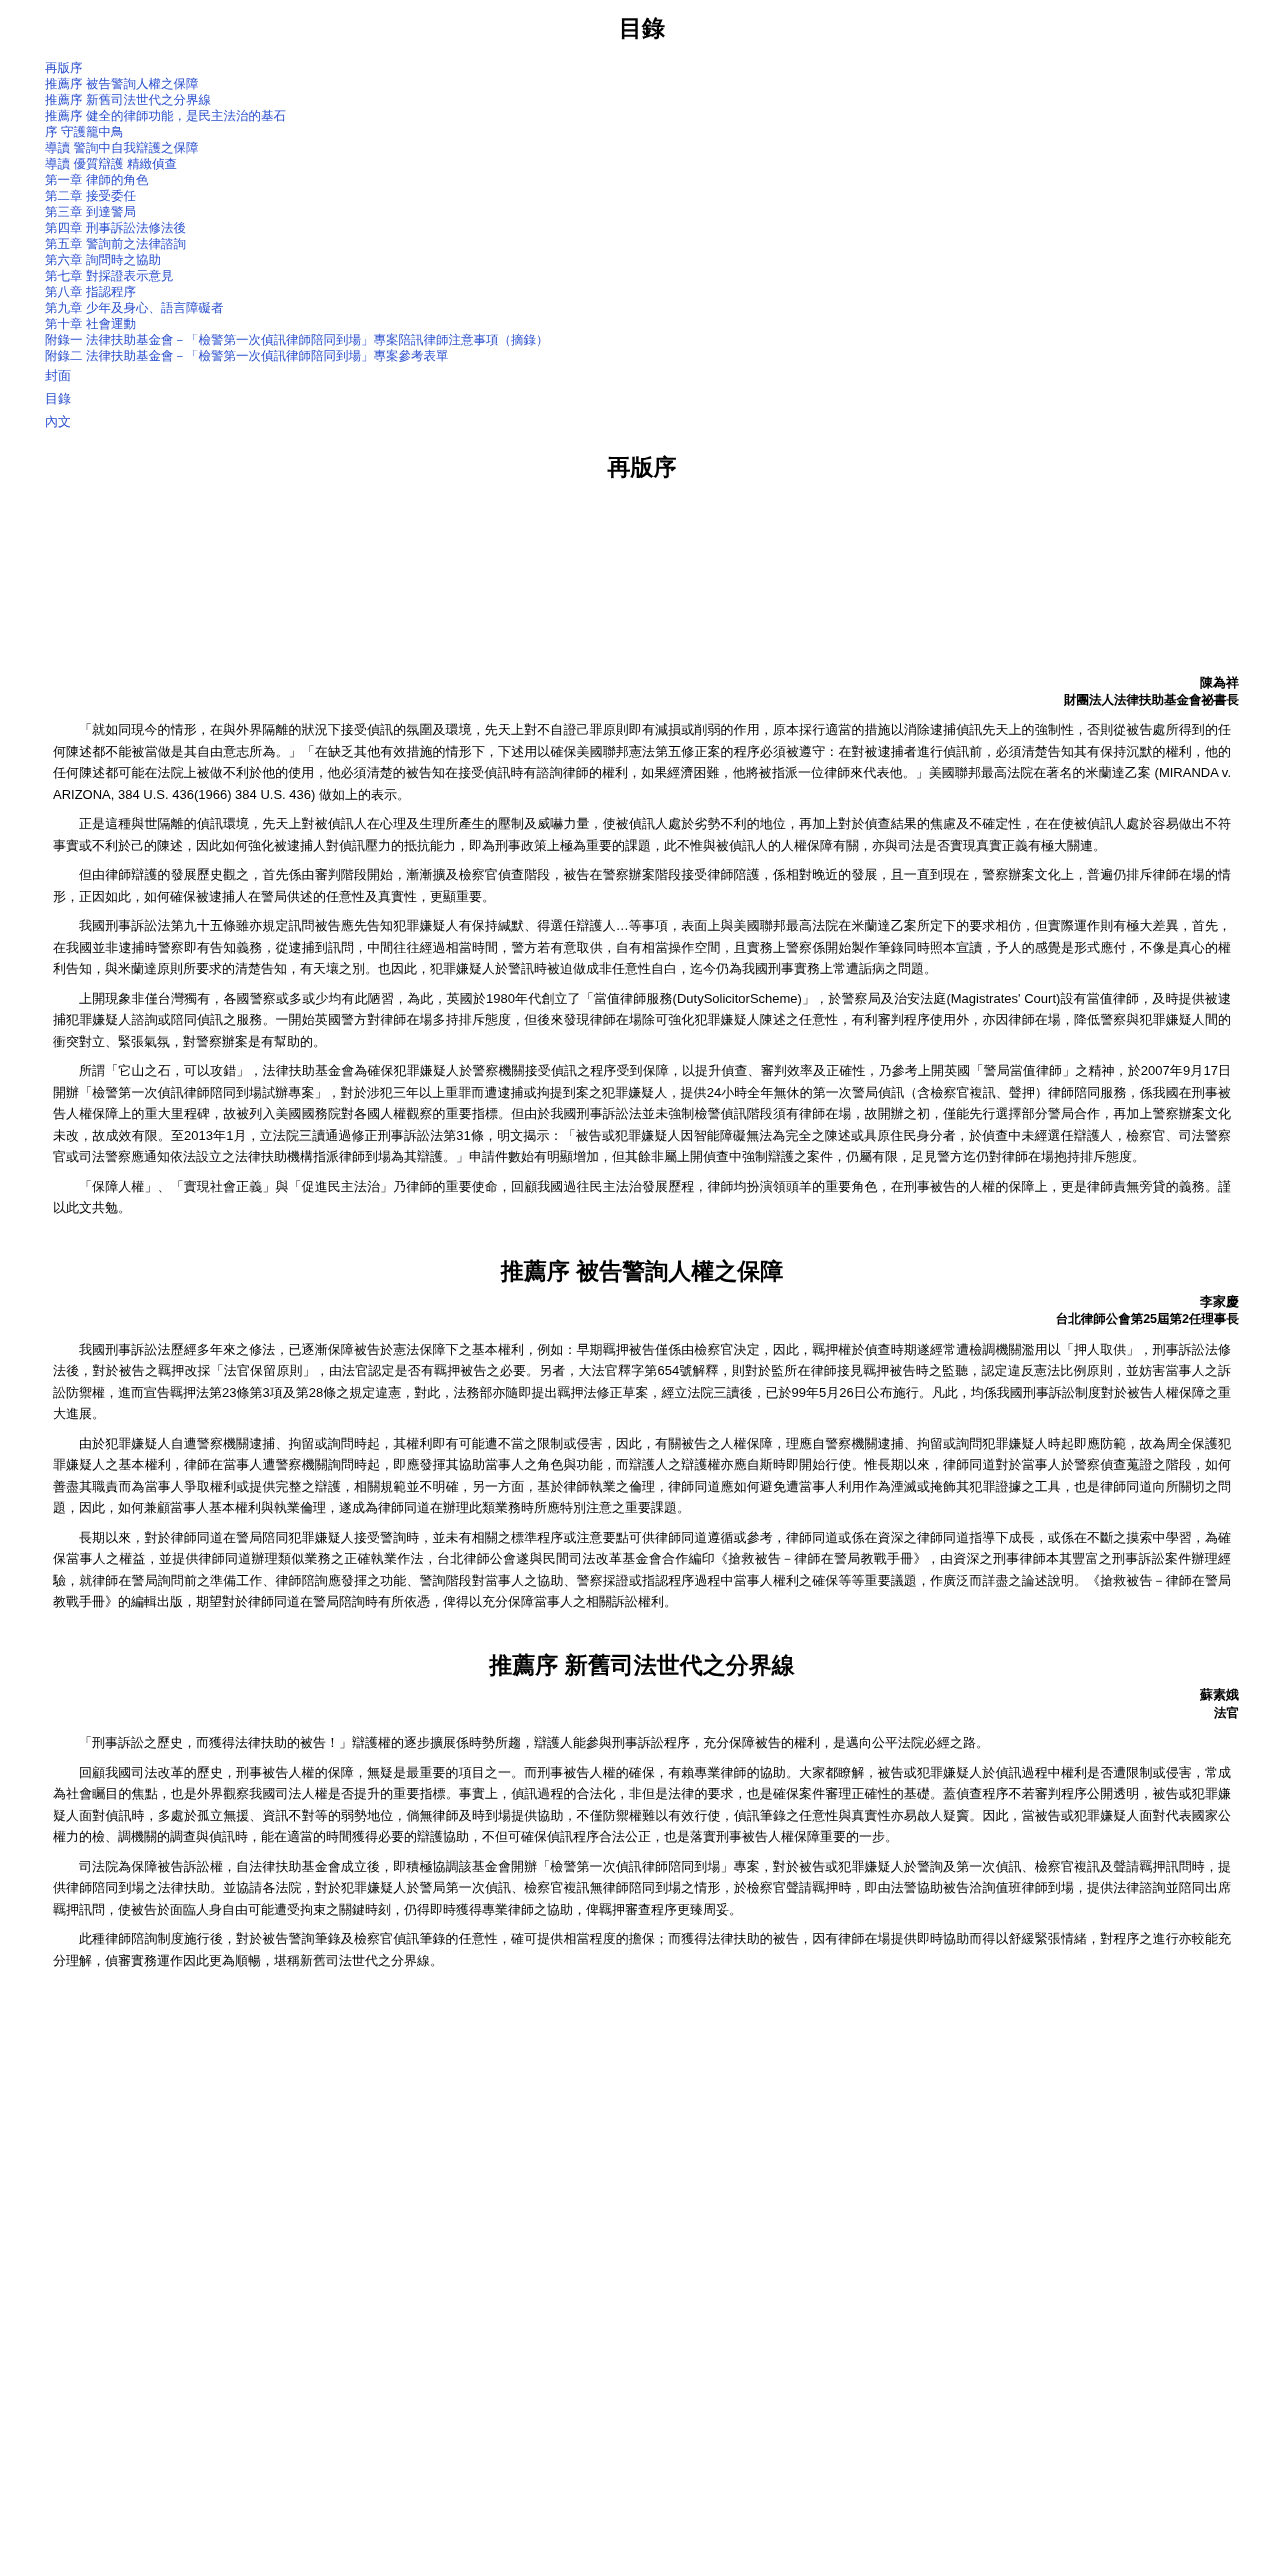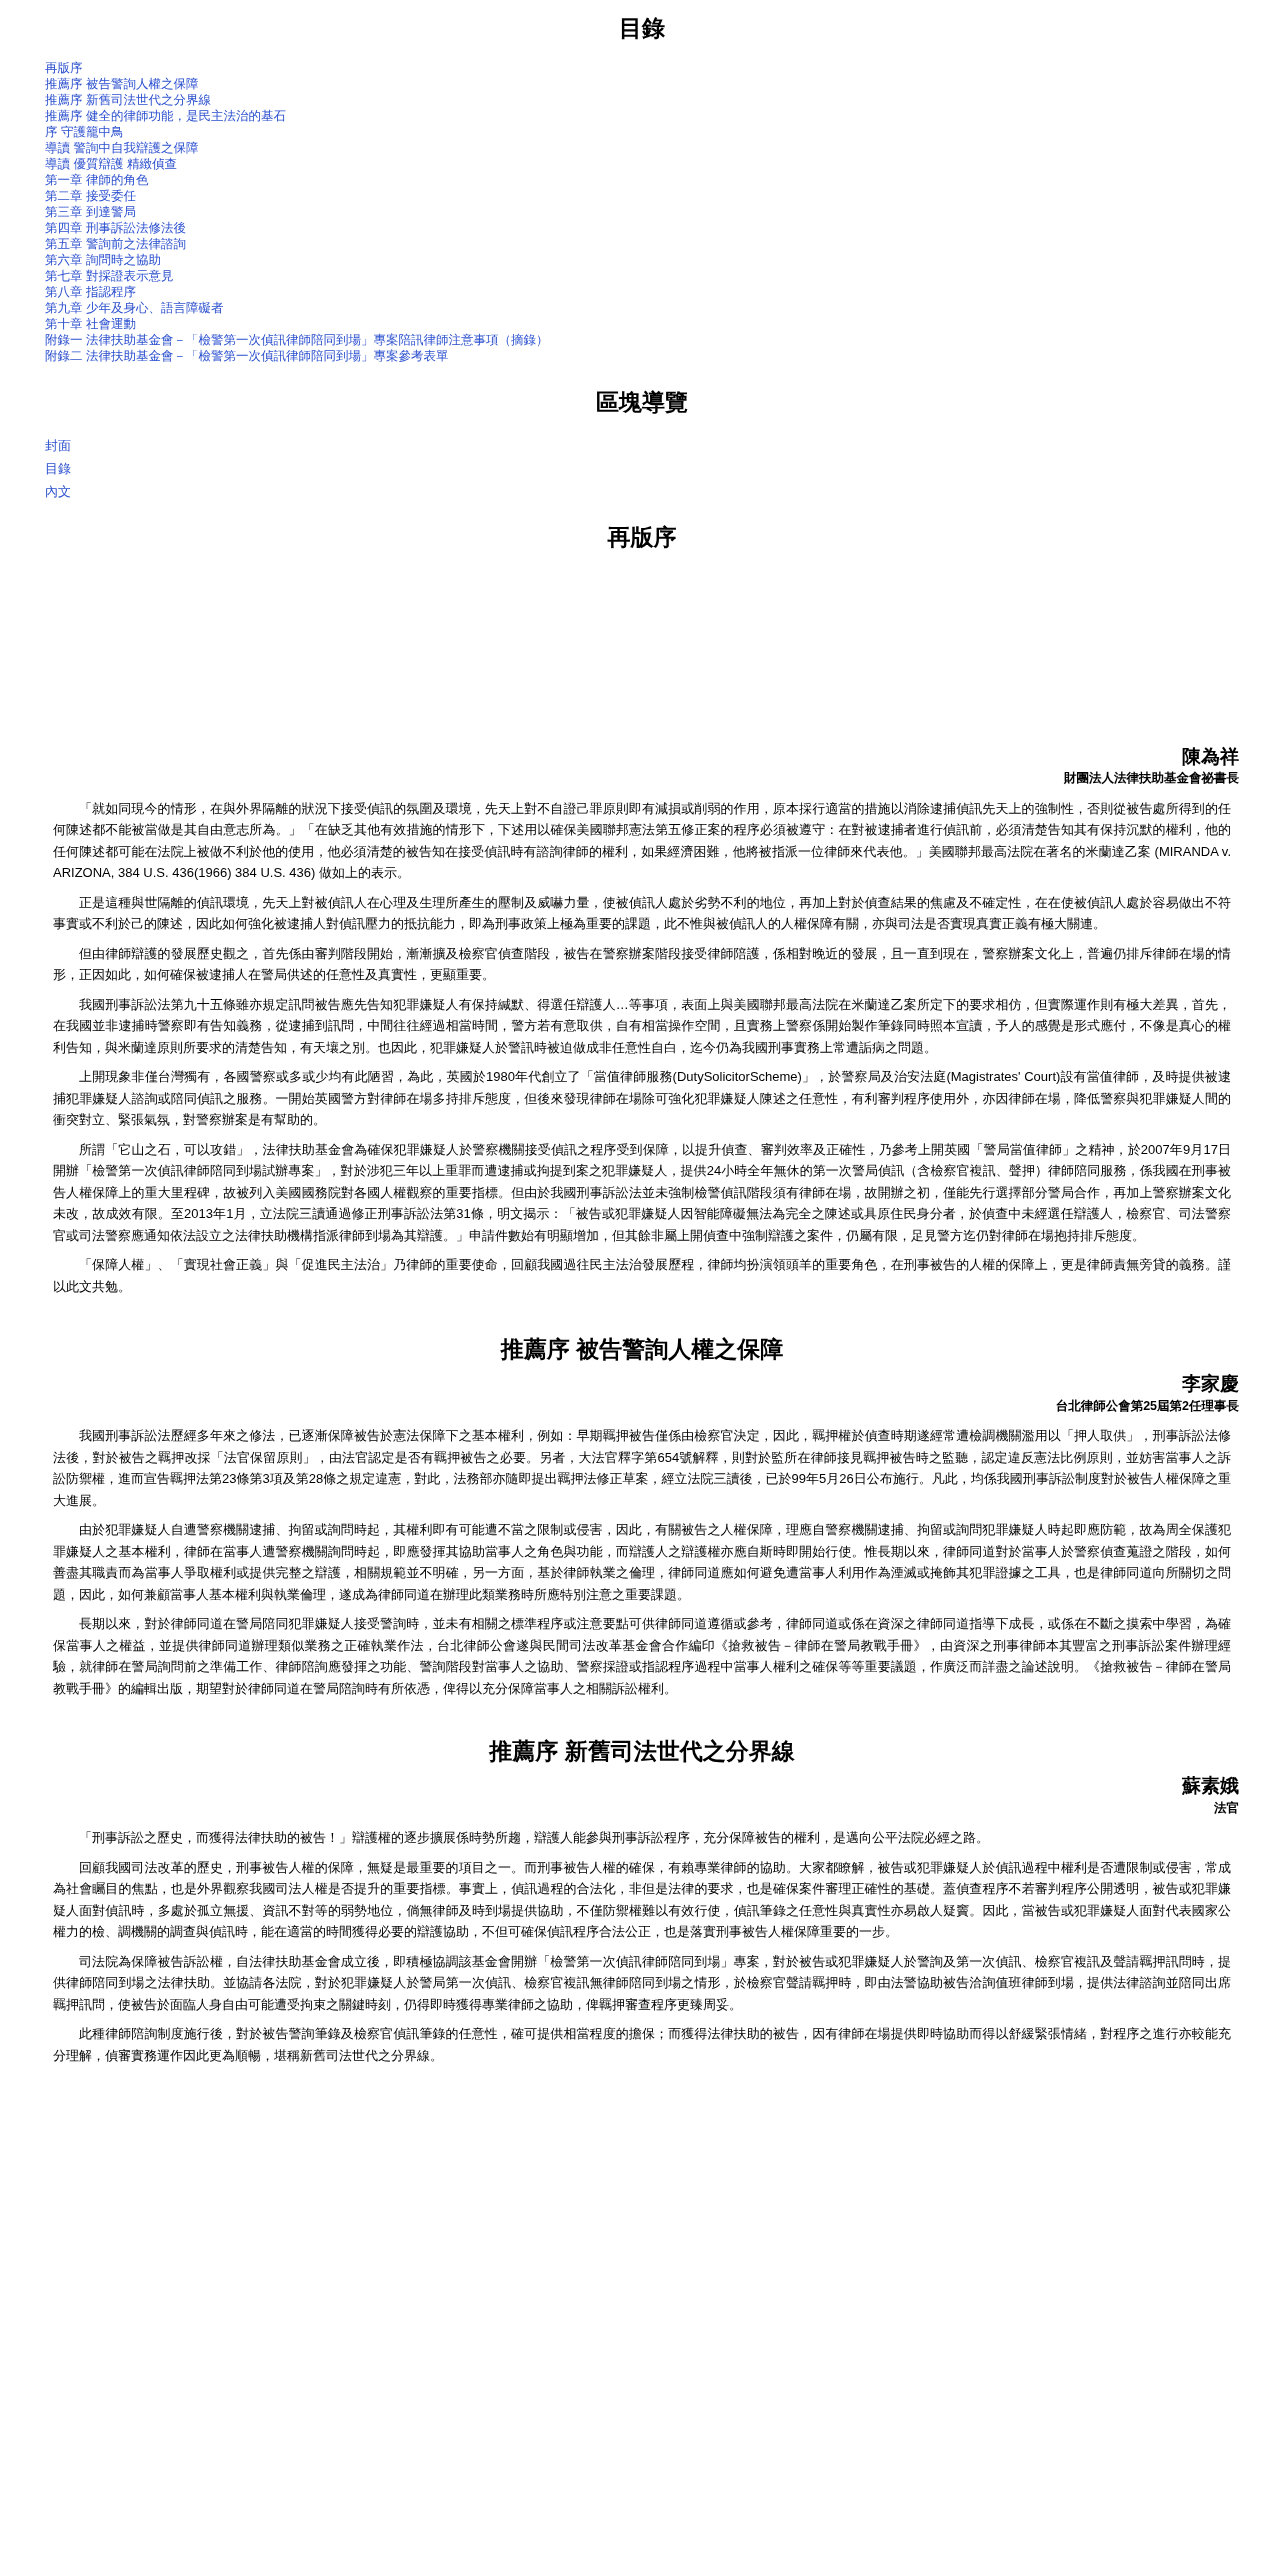--- a/index.html
+++ b/index.html
@@ -47,21 +47,21 @@
   }
   .big-gap {
     height: 185px;
   }
   .author-block {
     text-align: right;
     font-weight: bold;
     margin: 6px 0 10px 0;
   }
   .author-name {
-    font-size: 19px;
+    font-size: 13px;
     line-height: 1.4;
   }
   .author-title {
     font-size: 12.5px;
     line-height: 1.4;
   }
   .body-par {
     margin: 8px;
     text-indent: 2em;
     font-size: 13px;
@@ -110,21 +110,20 @@
 
       <a href="#" class="doc-link">第九章 少年及身心、語言障礙者</a>
 
       <a href="#" class="doc-link">第十章 社會運動</a>
 
       <a href="#" class="doc-link">附錄一 法律扶助基金會－「檢警第一次偵訊律師陪同到場」專案陪訊律師注意事項（摘錄）</a>
 
       <a href="#" class="doc-link">附錄二 法律扶助基金會－「檢警第一次偵訊律師陪同到場」專案參考表單</a>
     </nav>
 
-  <h1 class="center-title gap-top">區塊導覽</h1>
 
   <nav class="toc block-nav">
 
       <a href="#" class="doc-link">封面</a>
 
       <a href="#" class="doc-link">目錄</a>
 
       <a href="#" class="doc-link">內文</a>
     </nav>
 

